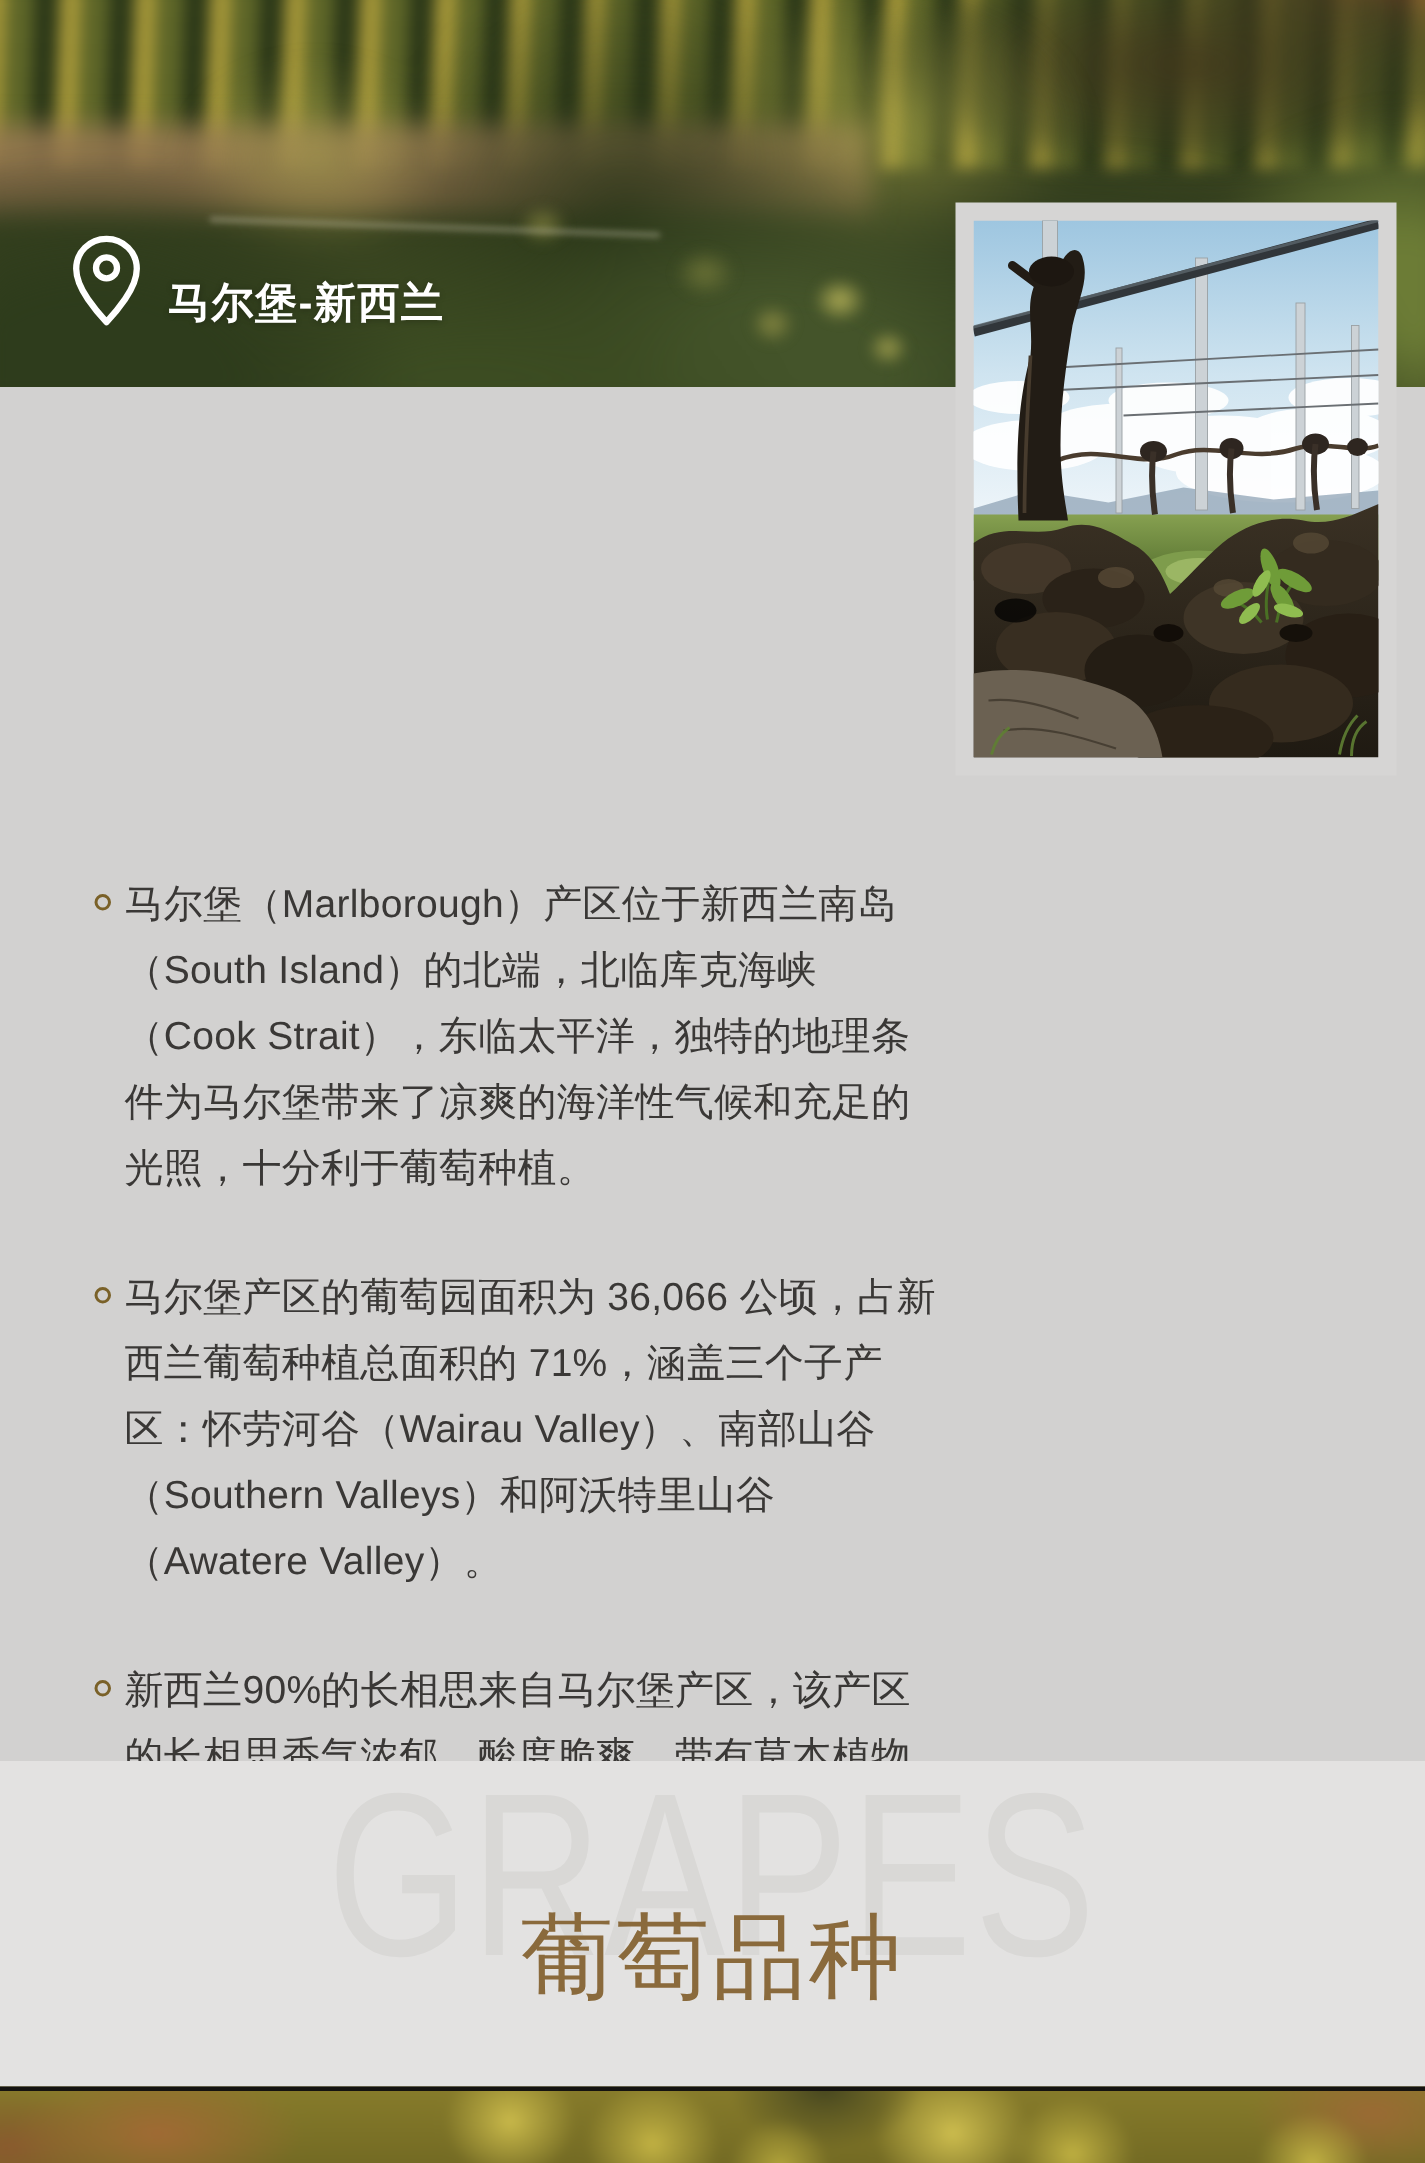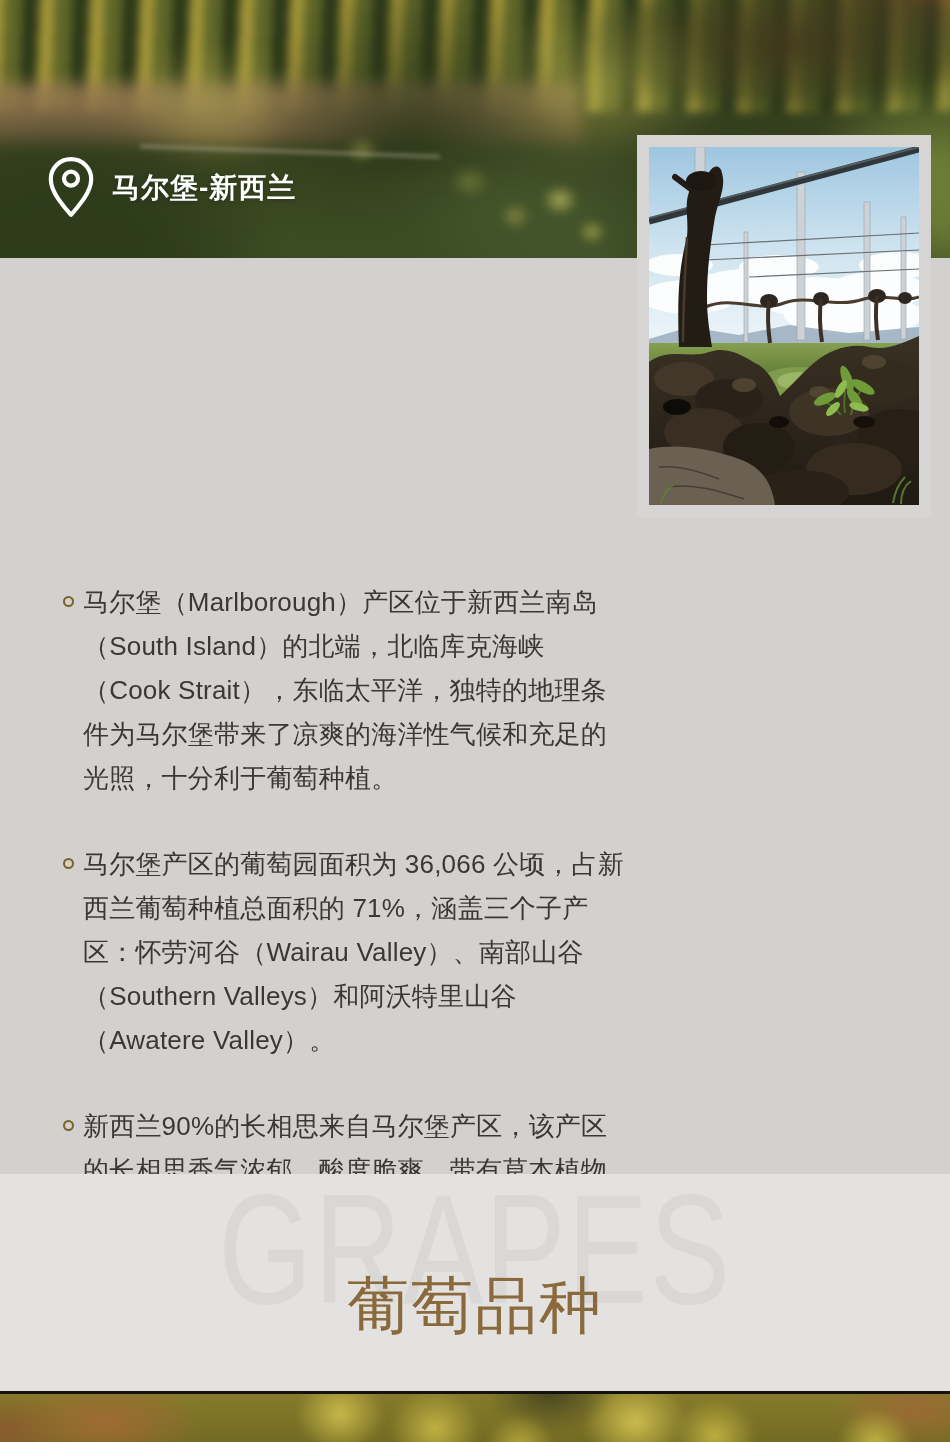--- a/index.html
+++ b/index.html
@@ -35,21 +35,21 @@
     background:
       radial-gradient(26px 22px at 560px 200px,rgba(192,186,92,.85),rgba(192,186,92,0) 70%),
       radial-gradient(20px 18px at 592px 232px,rgba(182,176,86,.75),rgba(182,176,86,0) 70%),
       radial-gradient(22px 20px at 515px 216px,rgba(166,160,76,.65),rgba(166,160,76,0) 70%),
       radial-gradient(30px 24px at 470px 182px,rgba(150,150,70,.5),rgba(150,150,70,0) 70%),
       radial-gradient(24px 20px at 362px 150px,rgba(176,170,82,.5),rgba(176,170,82,0) 70%);
     filter:blur(4px);}
   .hero-wire{position:absolute;left:140px;top:150px;width:300px;height:3px;
     background:rgba(212,206,182,.45);transform:rotate(2deg);filter:blur(2px);}
   
-  .location{position:absolute;left:47px;top:155px;display:flex;align-items:center;gap:17px;color:#ffffff;z-index:3;}
+  .location{position:absolute;left:47px;top:155px;display:flex;align-items:flex-end;gap:17px;color:#ffffff;z-index:3;}
   .location .pin{width:48px;height:66px;}
   .location .label{font-size:28px;font-weight:700;letter-spacing:1px;text-shadow:0 1px 4px rgba(0,0,0,.28);}
   
   .content{position:absolute;left:0;top:258px;width:950px;height:916px;background:#d2d1d0;}
   .bullet-list{position:absolute;left:63px;top:322px;width:567px;margin:0;padding:0;list-style:none;}
   .bullet-list li{position:relative;padding-left:20px;margin:0 0 42px 0;
     font-size:26px;line-height:44px;color:#3a3836;letter-spacing:.2px;}
   .bullet-list li::before{content:"";position:absolute;left:0;top:16px;width:11px;height:11px;
     box-sizing:border-box;border:2.5px solid #7a6128;border-radius:50%;}
   

